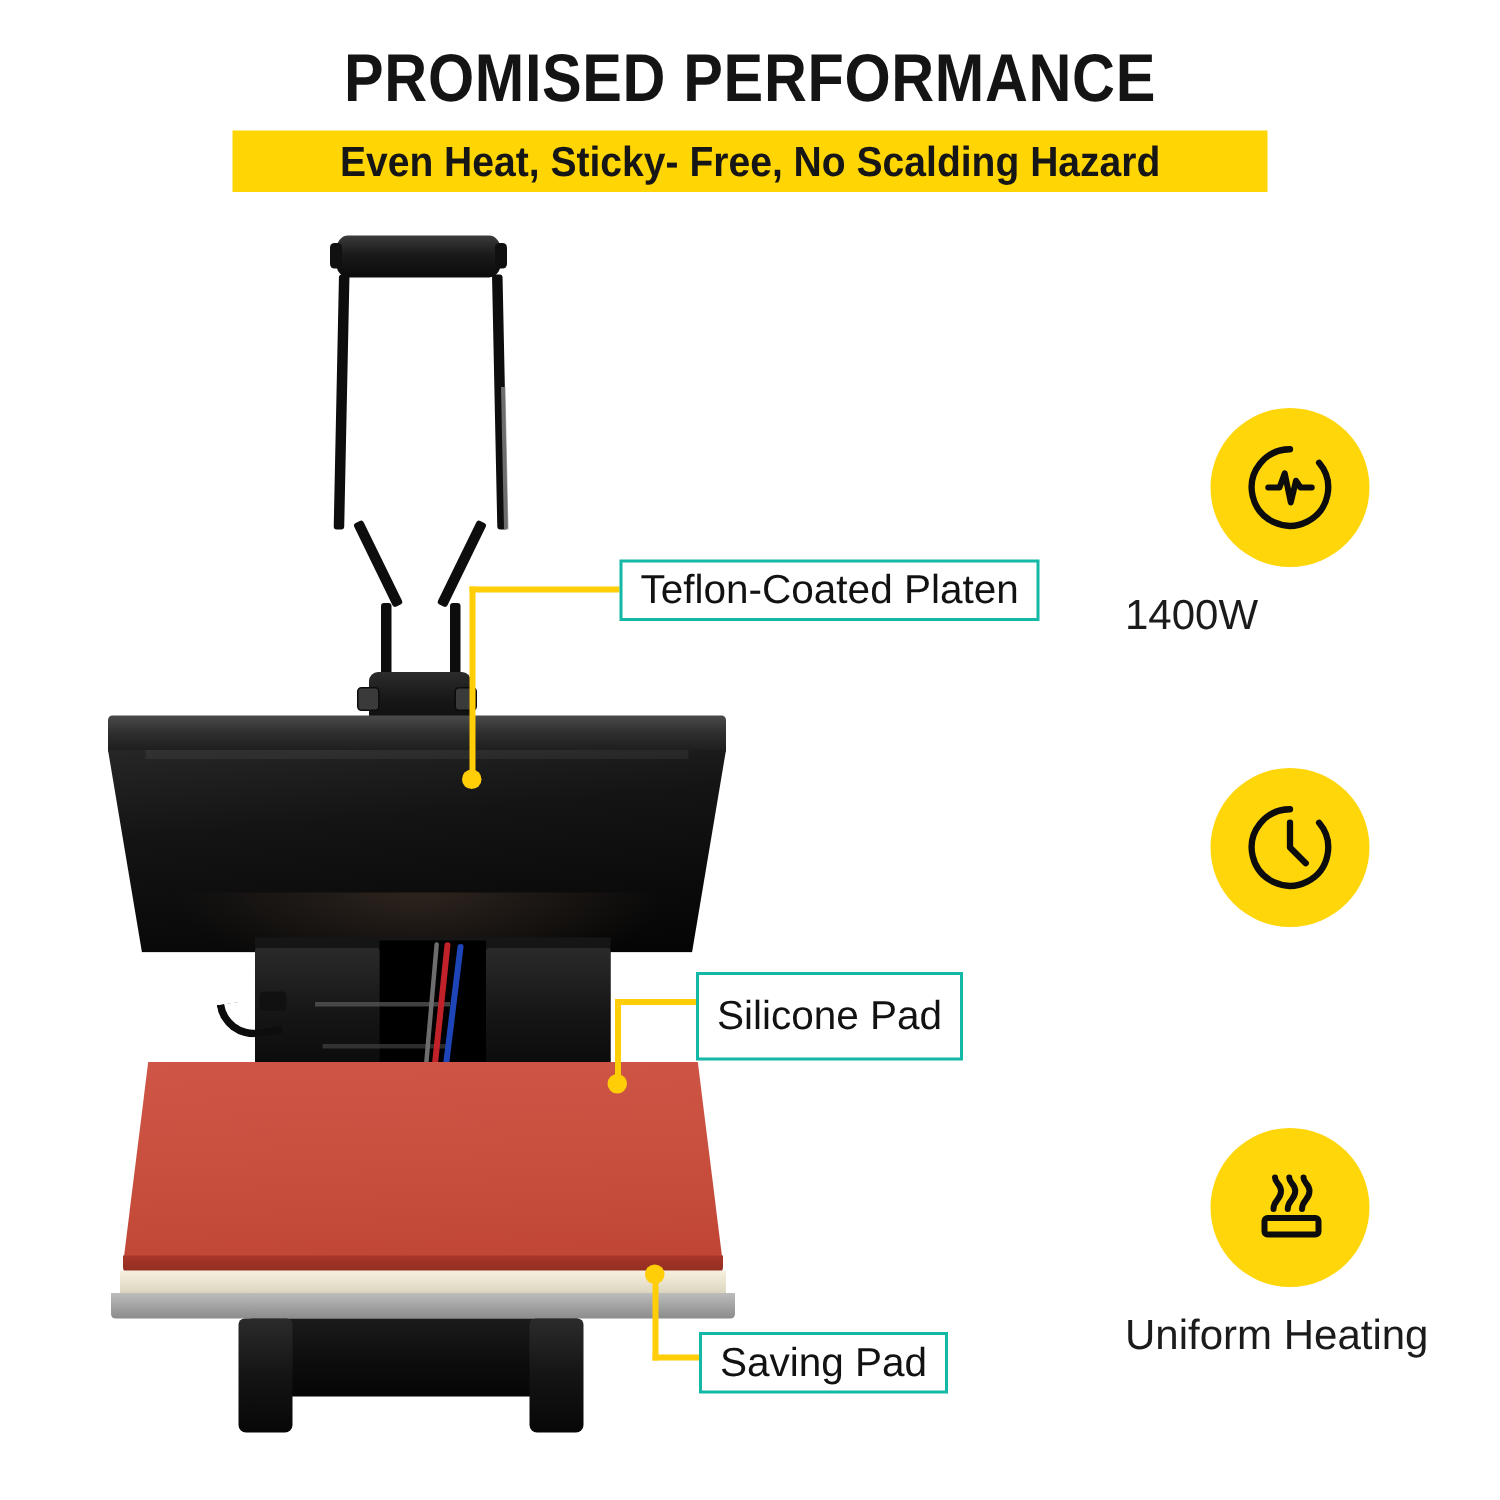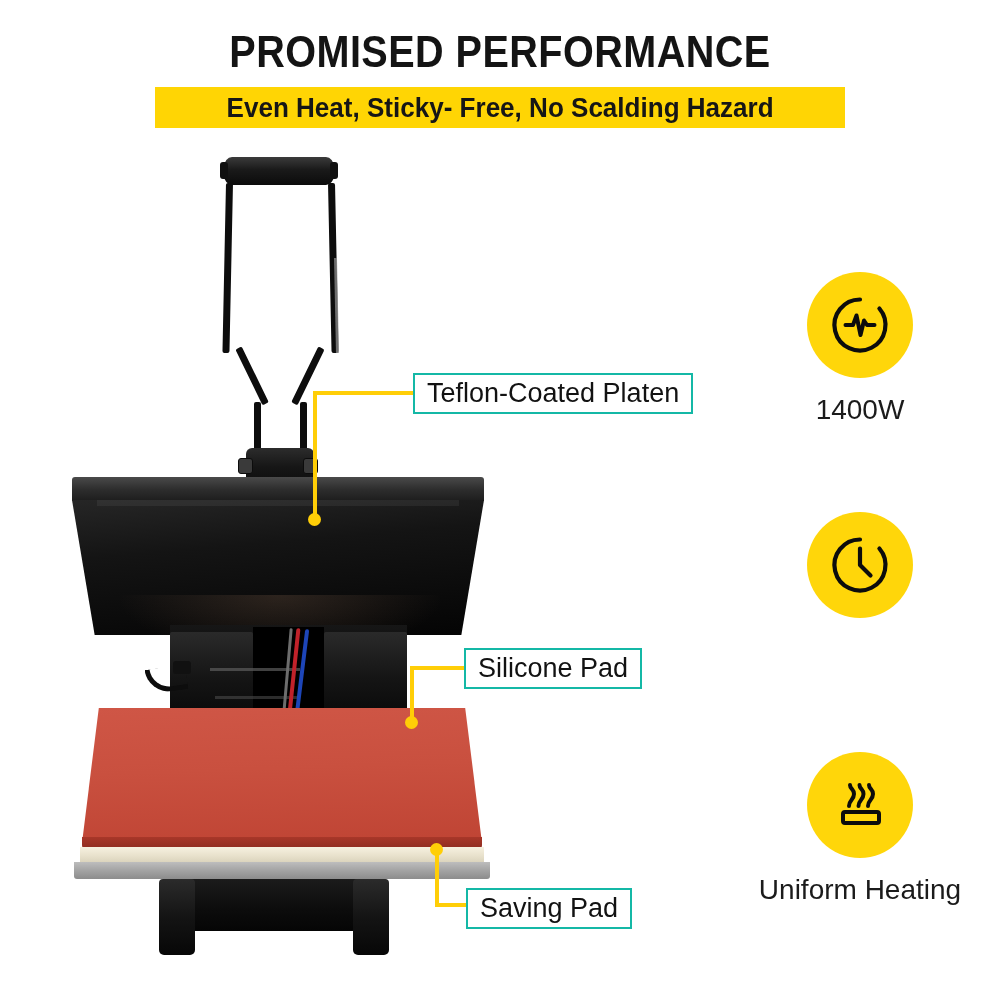--- a/index.html
+++ b/index.html
@@ -302,41 +302,40 @@
     box-sizing: border-box;
   }
   .callout-text {
     font-family: "Liberation Sans", sans-serif;
     font-weight: 400;
     font-size: 27px;
     color: #121212;
     white-space: nowrap;
   }
   #callout-teflon  { left: 413px; top: 373px; height: 41px; }
-  #callout-silicone{ left: 464px; top: 648px; height: 41px; }
+  #callout-silicone{ left: 464px; top: 648px; height: 59px; }
   #callout-cotton  { left: 466px; top: 888px; height: 41px; }
 
   .lead {
     position: absolute;
     background: #FFCE07;
   }
   .lead-h { height: 4px; }
   .lead-v { width: 4px; }
   .lead-dot {
     position: absolute;
     width: 13px; height: 13px;
     border-radius: 50%;
     background: #FFCE07;
   }
 
   
   .feature {
     position: absolute;
     width: 220px;
-    text-align: center;
   }
   .feature-circle {
     width: 106px;
     height: 106px;
     margin: 0 auto;
     border-radius: 50%;
     background: #FFD60A;
     display: flex;
     align-items: center;
     justify-content: center;

